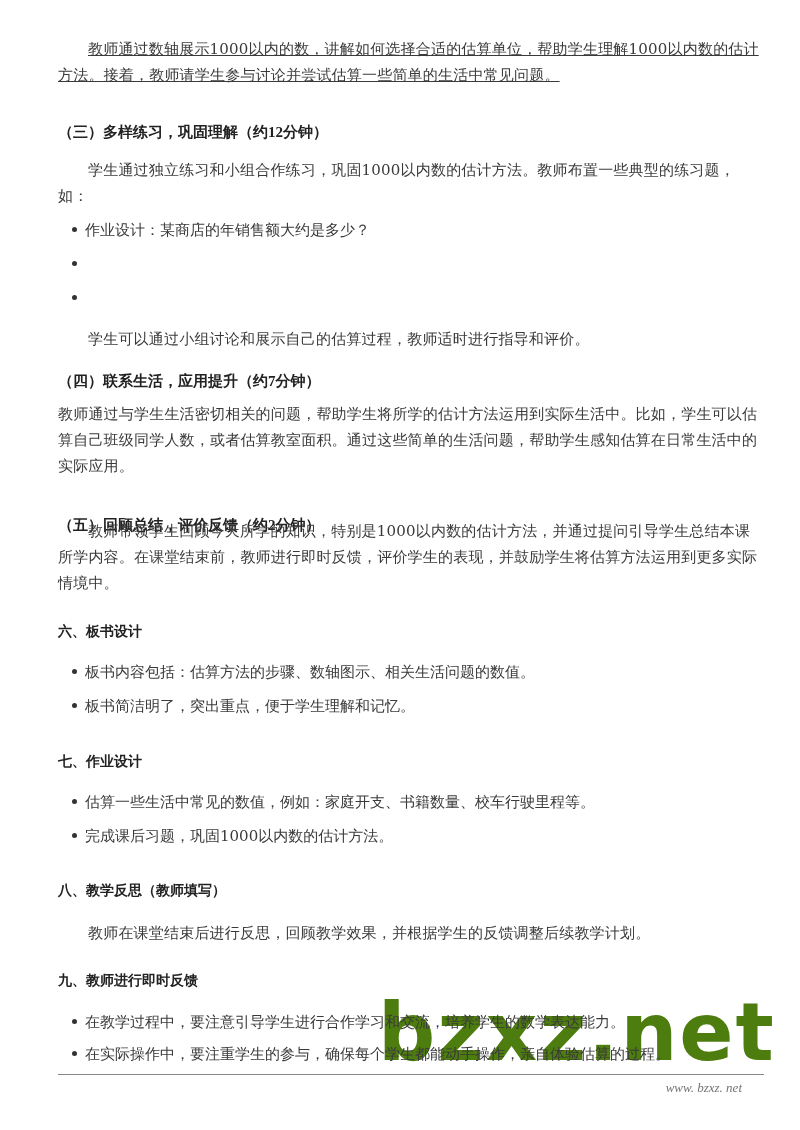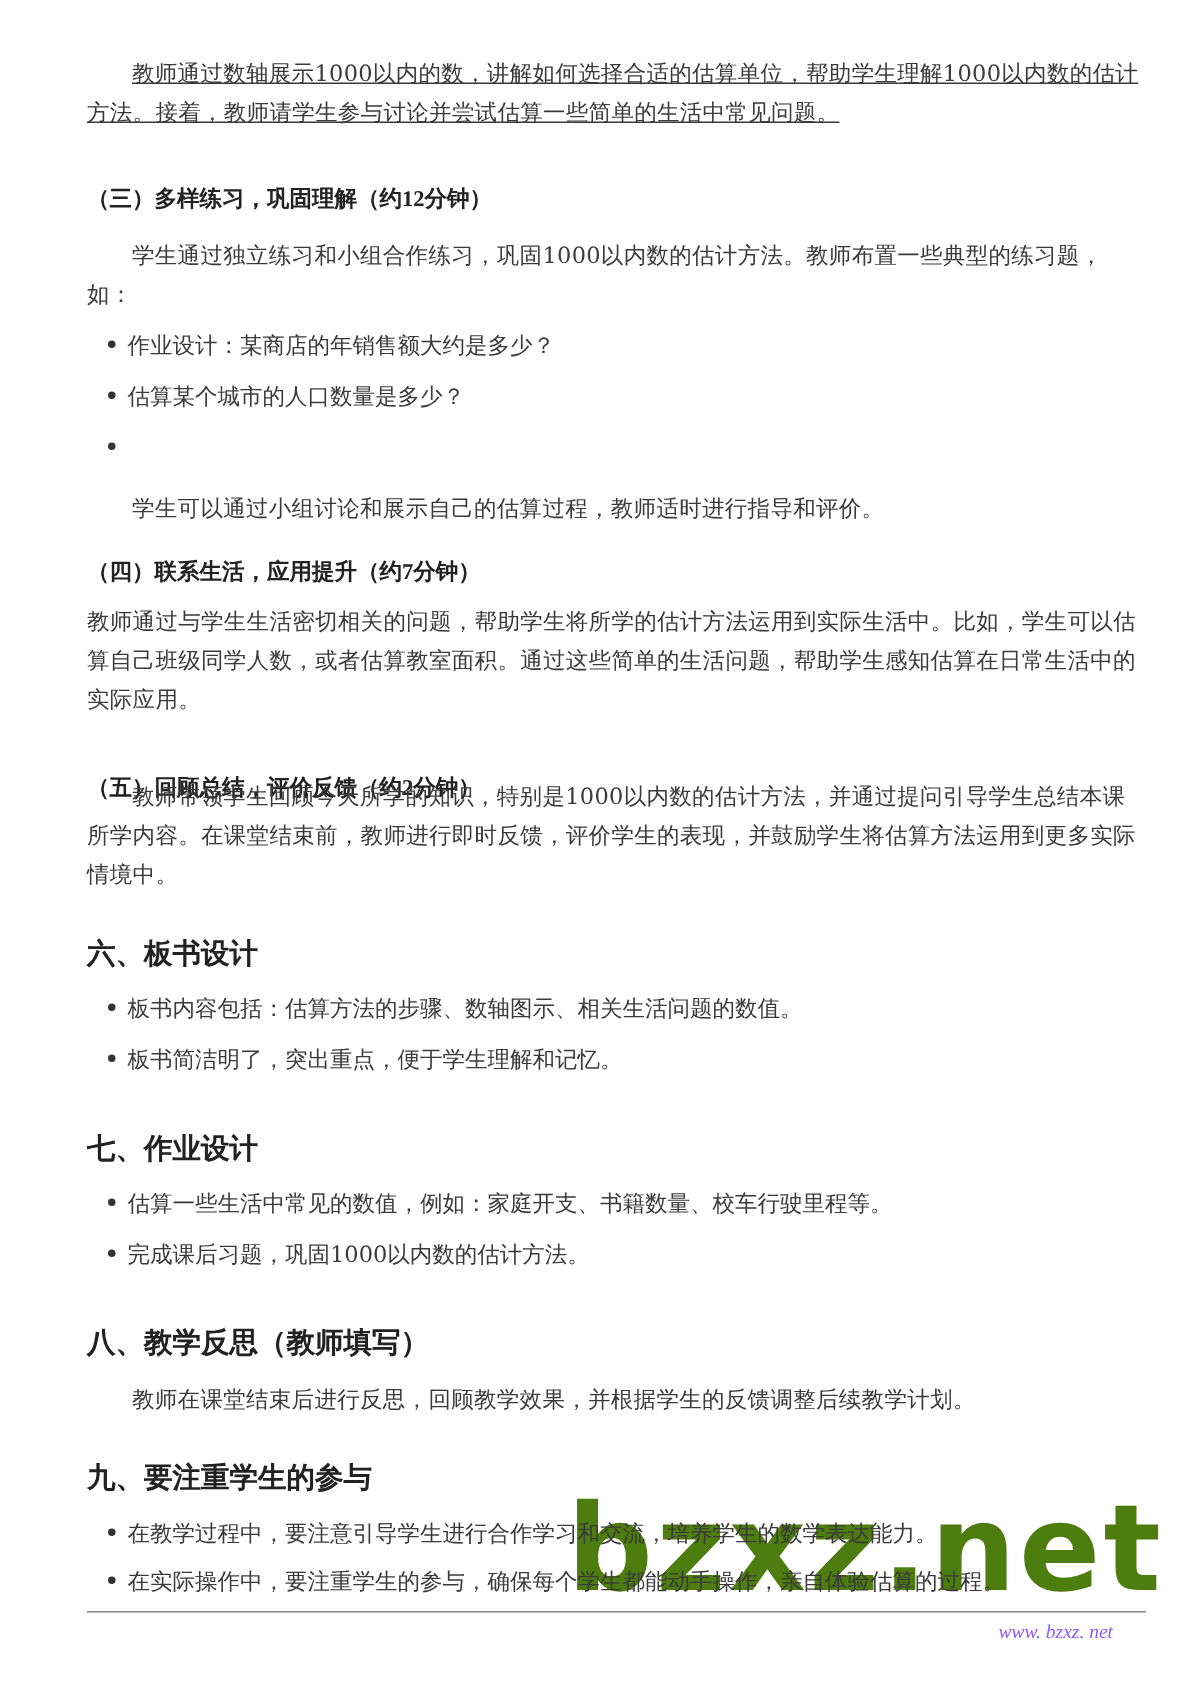--- a/index.html
+++ b/index.html
@@ -2,60 +2,60 @@
 <html><head>
 <meta charset="utf-8">
 <style>
   html, body { margin:0; padding:0; background:#fff; }
   body { width:800px; height:1130px; position:relative; overflow:hidden;
          font-family:"DejaVu Serif","Liberation Serif",serif; color:#333; }
   .page { position:absolute; left:58px; top:0; width:706px; }
   .p { position:absolute; left:0; width:706px; font-size:15px; line-height:26px; color:#3a3a3a; letter-spacing:0.2px; }
   .indent { text-indent:30px; }
   .sub { position:absolute; left:0; font-family:Liberation Serif, serif; font-weight:bold; font-size:15px; color:#222; }
-  .h2 { position:absolute; left:0; font-family:"DejaVu Sans","Liberation Sans",sans-serif; font-weight:bold; font-size:19px; color:#222; }
+  .h2 { position:absolute; left:0; font-family:"DejaVu Sans","Liberation Sans",sans-serif; font-weight:bold; font-size:14px; color:#222; }
   .li { position:absolute; left:14px; font-size:15px; color:#3a3a3a; white-space:nowrap; }
   .li .dot { display:inline-block; width:5px; height:5px; border-radius:50%; background:#333; vertical-align:middle; margin-right:8px; position:relative; top:-2px; }
   .rule { position:absolute; left:58px; top:1074px; width:706px; height:0; border-top:1.5px solid #888; }
-  .footer { position:absolute; right:58px; top:1080px; font-family:"Liberation Serif","DejaVu Serif",serif; font-style:italic; font-size:13px; color:#8b5cf6; }
+  .footer { position:absolute; right:58px; top:1080px; font-family:"Liberation Serif","DejaVu Serif",serif; font-style:italic; font-size:13px; color:#737373; }
   .watermark { position:absolute; left:378px; top:986px; font-family:"DejaVu Sans","Liberation Sans",sans-serif; font-weight:bold; font-size:80px; color:#4d7c0f; letter-spacing:2px; z-index:0; }
   .page > * { z-index:1; }
 </style>
 </head>
 <body>
 
 <div class="watermark">bzxz.net</div>
 
 <div class="page">
 
   <div class="p indent" style="top:36px;text-decoration:underline;">教师通过数轴展示1000以内的数，讲解如何选择合适的估算单位，帮助学生理解1000以内数的估计方法。接着，教师请学生参与讨论并尝试估算一些简单的生活中常见问题。</div>
 
   <div class="sub" style="top:123px;">（三）多样练习，巩固理解（约12分钟）</div>
   <div class="p indent" style="top:157px;">学生通过独立练习和小组合作练习，巩固1000以内数的估计方法。教师布置一些典型的练习题，如：</div>
   <div class="li" style="top:221px;"><span class="dot"></span><span>作业设计：某商店的年销售额大约是多少？</span></div>
-  <div class="li" style="top:255px;"><span class="dot"></span><span>估算某个城市的人口数量是多少？</span></div>
+  <div class="li" style="top:255px;"><span class="dot"></span></div>
   <div class="li" style="top:289px;"><span class="dot"></span></div>
   <div class="p indent" style="top:326px;">学生可以通过小组讨论和展示自己的估算过程，教师适时进行指导和评价。</div>
 
   <div class="sub" style="top:372px;">（四）联系生活，应用提升（约7分钟）</div>
   <div class="p" style="top:401px;">教师通过与学生生活密切相关的问题，帮助学生将所学的估计方法运用到实际生活中。比如，学生可以估算自己班级同学人数，或者估算教室面积。通过这些简单的生活问题，帮助学生感知估算在日常生活中的实际应用。</div>
 
   <div class="sub" style="top:516px;">（五）回顾总结，评价反馈（约2分钟）</div>
   <div class="p indent" style="top:518px;">教师带领学生回顾今天所学的知识，特别是1000以内数的估计方法，并通过提问引导学生总结本课所学内容。在课堂结束前，教师进行即时反馈，评价学生的表现，并鼓励学生将估算方法运用到更多实际情境中。</div>
 
   <div class="h2" style="top:623px;">六、板书设计</div>
   <div class="li" style="top:663px;"><span class="dot"></span><span>板书内容包括：估算方法的步骤、数轴图示、相关生活问题的数值。</span></div>
   <div class="li" style="top:697px;"><span class="dot"></span><span>板书简洁明了，突出重点，便于学生理解和记忆。</span></div>
 
   <div class="h2" style="top:753px;">七、作业设计</div>
   <div class="li" style="top:793px;"><span class="dot"></span><span>估算一些生活中常见的数值，例如：家庭开支、书籍数量、校车行驶里程等。</span></div>
   <div class="li" style="top:827px;"><span class="dot"></span><span>完成课后习题，巩固1000以内数的估计方法。</span></div>
 
   <div class="h2" style="top:882px;">八、教学反思（教师填写）</div>
   <div class="p indent" style="top:920px;">教师在课堂结束后进行反思，回顾教学效果，并根据学生的反馈调整后续教学计划。</div>
 
-  <div class="h2" style="top:972px;">九、要注重学生的参与</div>
+  <div class="h2" style="top:972px;">九、教师进行即时反馈</div>
   <div class="li" style="top:1013px;"><span class="dot"></span><span>在教学过程中，要注意引导学生进行合作学习和交流，培养学生的数学表达能力。</span></div>
   <div class="li" style="top:1045px;"><span class="dot"></span><span>在实际操作中，要注重学生的参与，确保每个学生都能动手操作，亲自体验估算的过程。</span></div>
 </div>
 
 <div class="rule"></div>
 <div class="footer">www. bzxz. net</div>
 
 </body></html>

